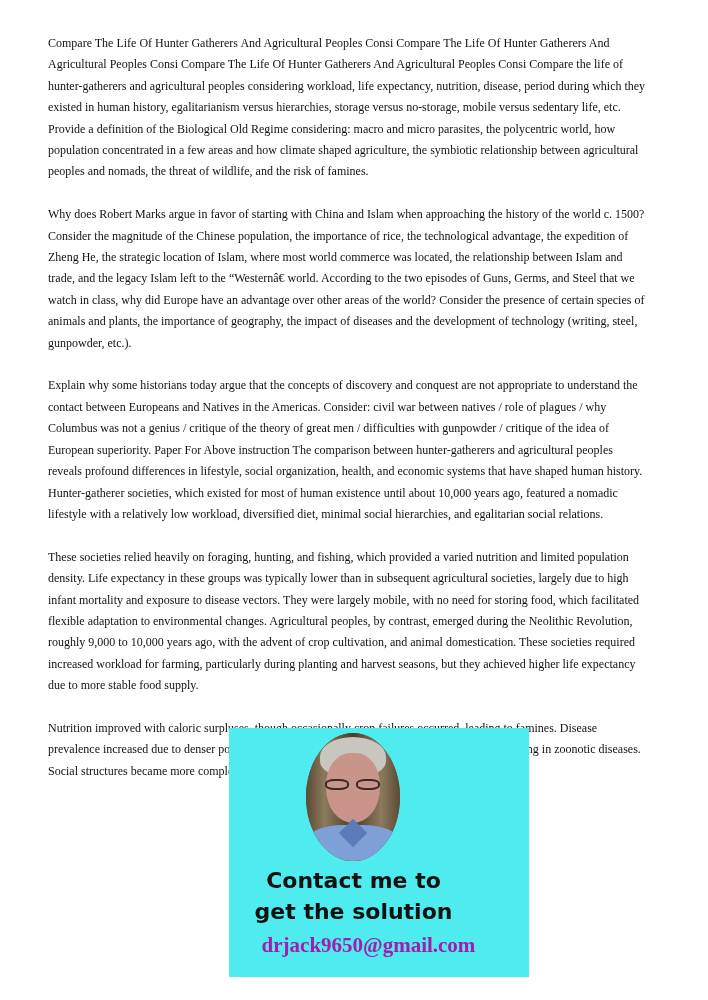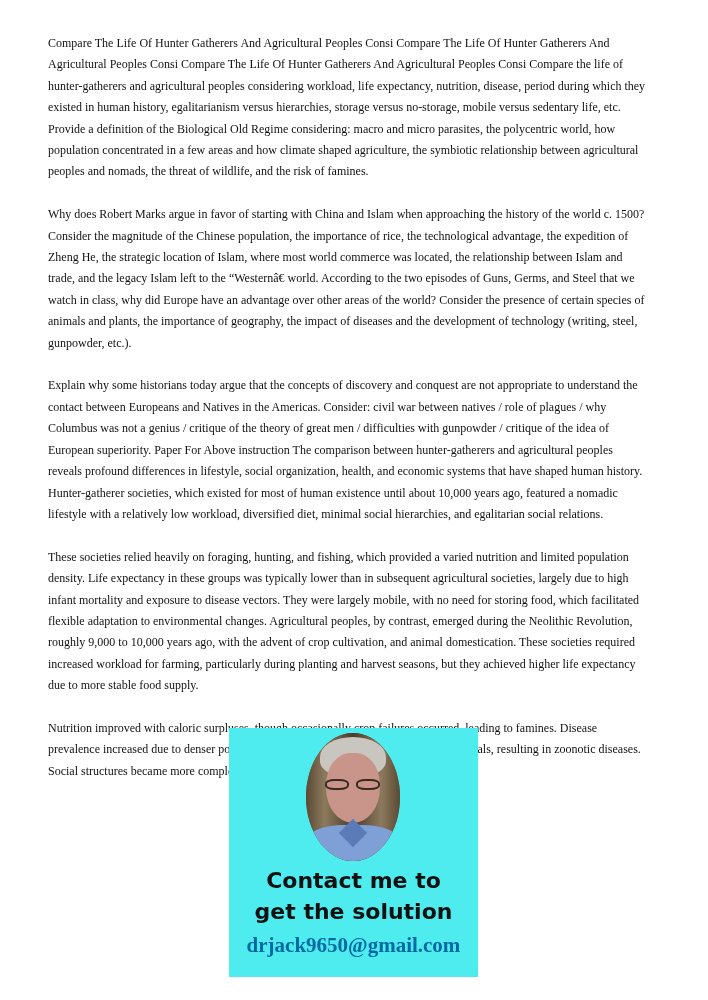--- a/index.html
+++ b/index.html
@@ -23,21 +23,21 @@
       line-height: 21.4px;
       color: #111111;
     }
     .para {
       margin: 0 0 21.4px 0;
     }
     .promo {
       position: absolute;
       left: 229px;
       top: 728px;
-      width: 249px;
+      width: 300px;
       height: 249px;
       background: #4fecef;
     }
     .portrait {
       position: absolute;
       left: 77px;
       top: 5px;
       width: 94px;
       height: 128px;
       border-radius: 50%;
@@ -106,21 +106,22 @@
     .promo-email {
       position: absolute;
       left: 0;
       top: 204px;
       width: 249px;
       text-align: center;
       font-family: "Liberation Serif", "DejaVu Serif", serif;
       font-weight: bold;
       font-size: 21px;
       line-height: 26px;
-      color: #0369a1;
+      color: #a21caf;
+      padding-left: 15px;
     }
   </style>
 </head>
 <body>
 
 <div class="page">
   <p class="para">Compare The Life Of Hunter Gatherers And Agricultural Peoples Consi Compare The Life Of Hunter Gatherers And Agricultural Peoples Consi Compare The Life Of Hunter Gatherers And Agricultural Peoples Consi Compare the life of hunter-gatherers and agricultural peoples considering workload, life expectancy, nutrition, disease, period during which they existed in human history, egalitarianism versus hierarchies, storage versus no-storage, mobile versus sedentary life, etc. Provide a definition of the Biological Old Regime considering: macro and micro parasites, the polycentric world, how population concentrated in a few areas and how climate shaped agriculture, the symbiotic relationship between agricultural peoples and nomads, the threat of wildlife, and the risk of famines.</p>
   <p class="para">Why does Robert Marks argue in favor of starting with China and Islam when approaching the history of the world c. 1500? Consider the magnitude of the Chinese population, the importance of rice, the technological advantage, the expedition of Zheng He, the strategic location of Islam, where most world commerce was located, the relationship between Islam and trade, and the legacy Islam left to the “Westernâ€ world. According to the two episodes of Guns, Germs, and Steel that we watch in class, why did Europe have an advantage over other areas of the world? Consider the presence of certain species of animals and plants, the importance of geography, the impact of diseases and the development of technology (writing, steel, gunpowder, etc.).</p>
   <p class="para">Explain why some historians today argue that the concepts of discovery and conquest are not appropriate to understand the contact between Europeans and Natives in the Americas. Consider: civil war between natives / role of plagues / why Columbus was not a genius / critique of the theory of great men / difficulties with gunpowder / critique of the idea of European superiority. Paper For Above instruction The comparison between hunter-gatherers and agricultural peoples reveals profound differences in lifestyle, social organization, health, and economic systems that have shaped human history. Hunter-gatherer societies, which existed for most of human existence until about 10,000 years ago, featured a nomadic lifestyle with a relatively low workload, diversified diet, minimal social hierarchies, and egalitarian social relations.</p>
   <p class="para">These societies relied heavily on foraging, hunting, and fishing, which provided a varied nutrition and limited population density. Life expectancy in these groups was typically lower than in subsequent agricultural societies, largely due to high infant mortality and exposure to disease vectors. They were largely mobile, with no need for storing food, which facilitated flexible adaptation to environmental changes. Agricultural peoples, by contrast, emerged during the Neolithic Revolution, roughly 9,000 to 10,000 years ago, with the advent of crop cultivation, and animal domestication. These societies required increased workload for farming, particularly during planting and harvest seasons, but they achieved higher life expectancy due to more stable food supply.</p>

